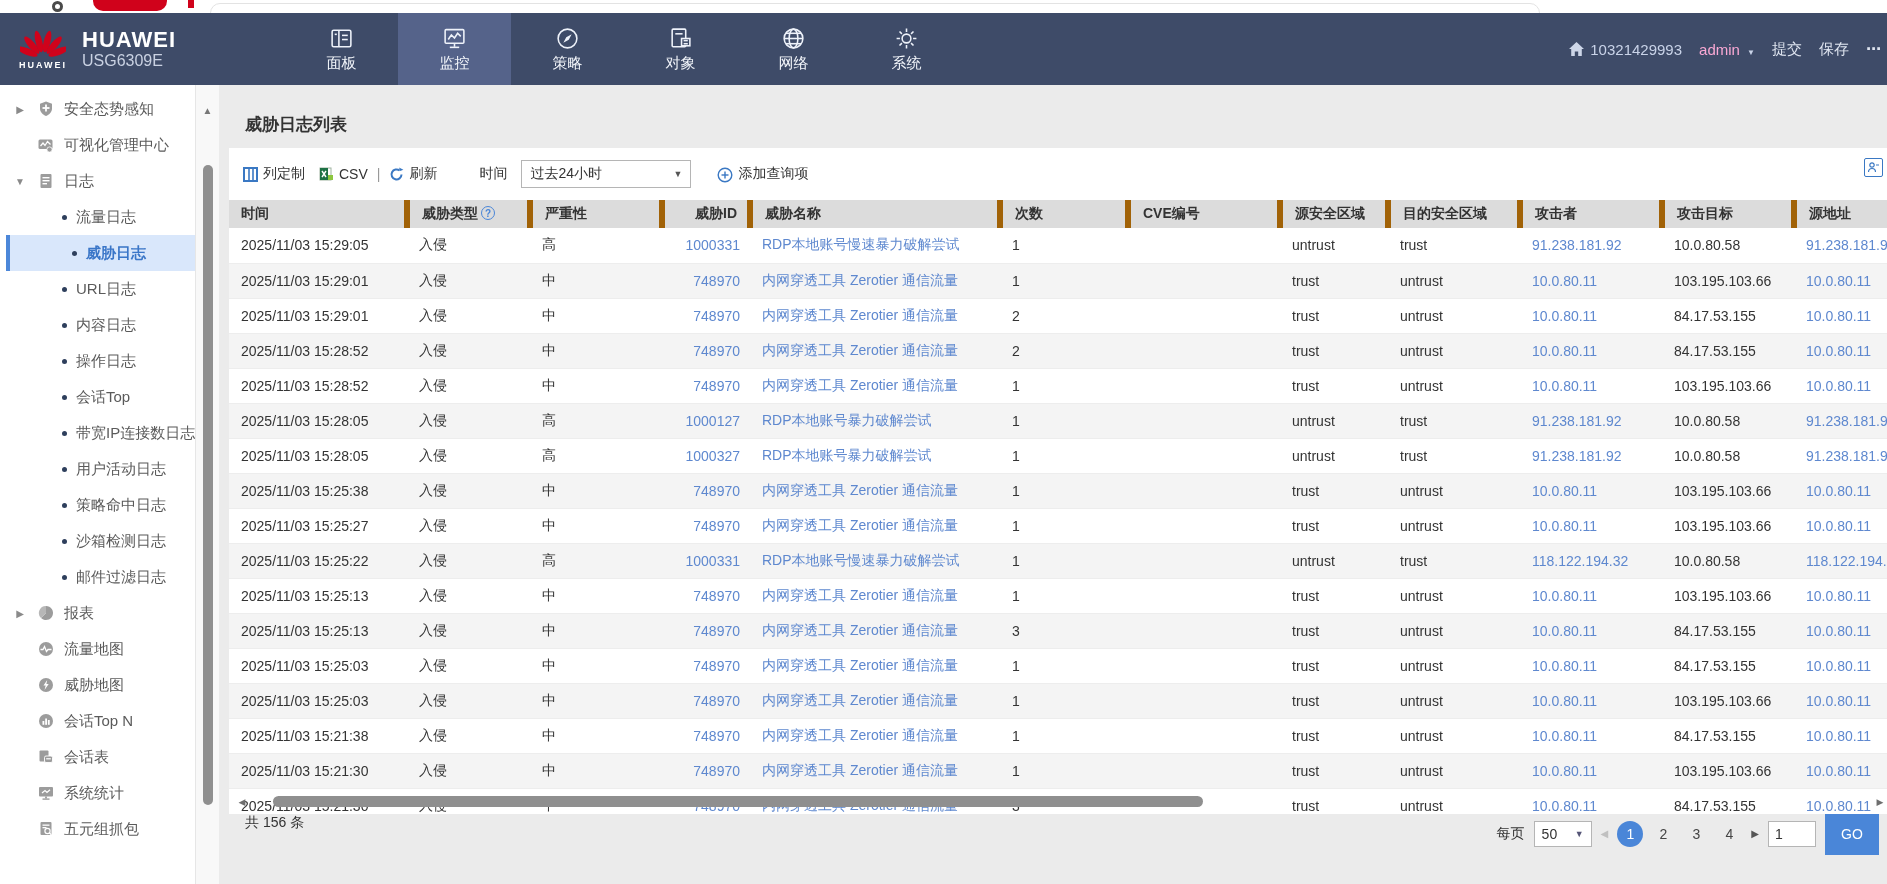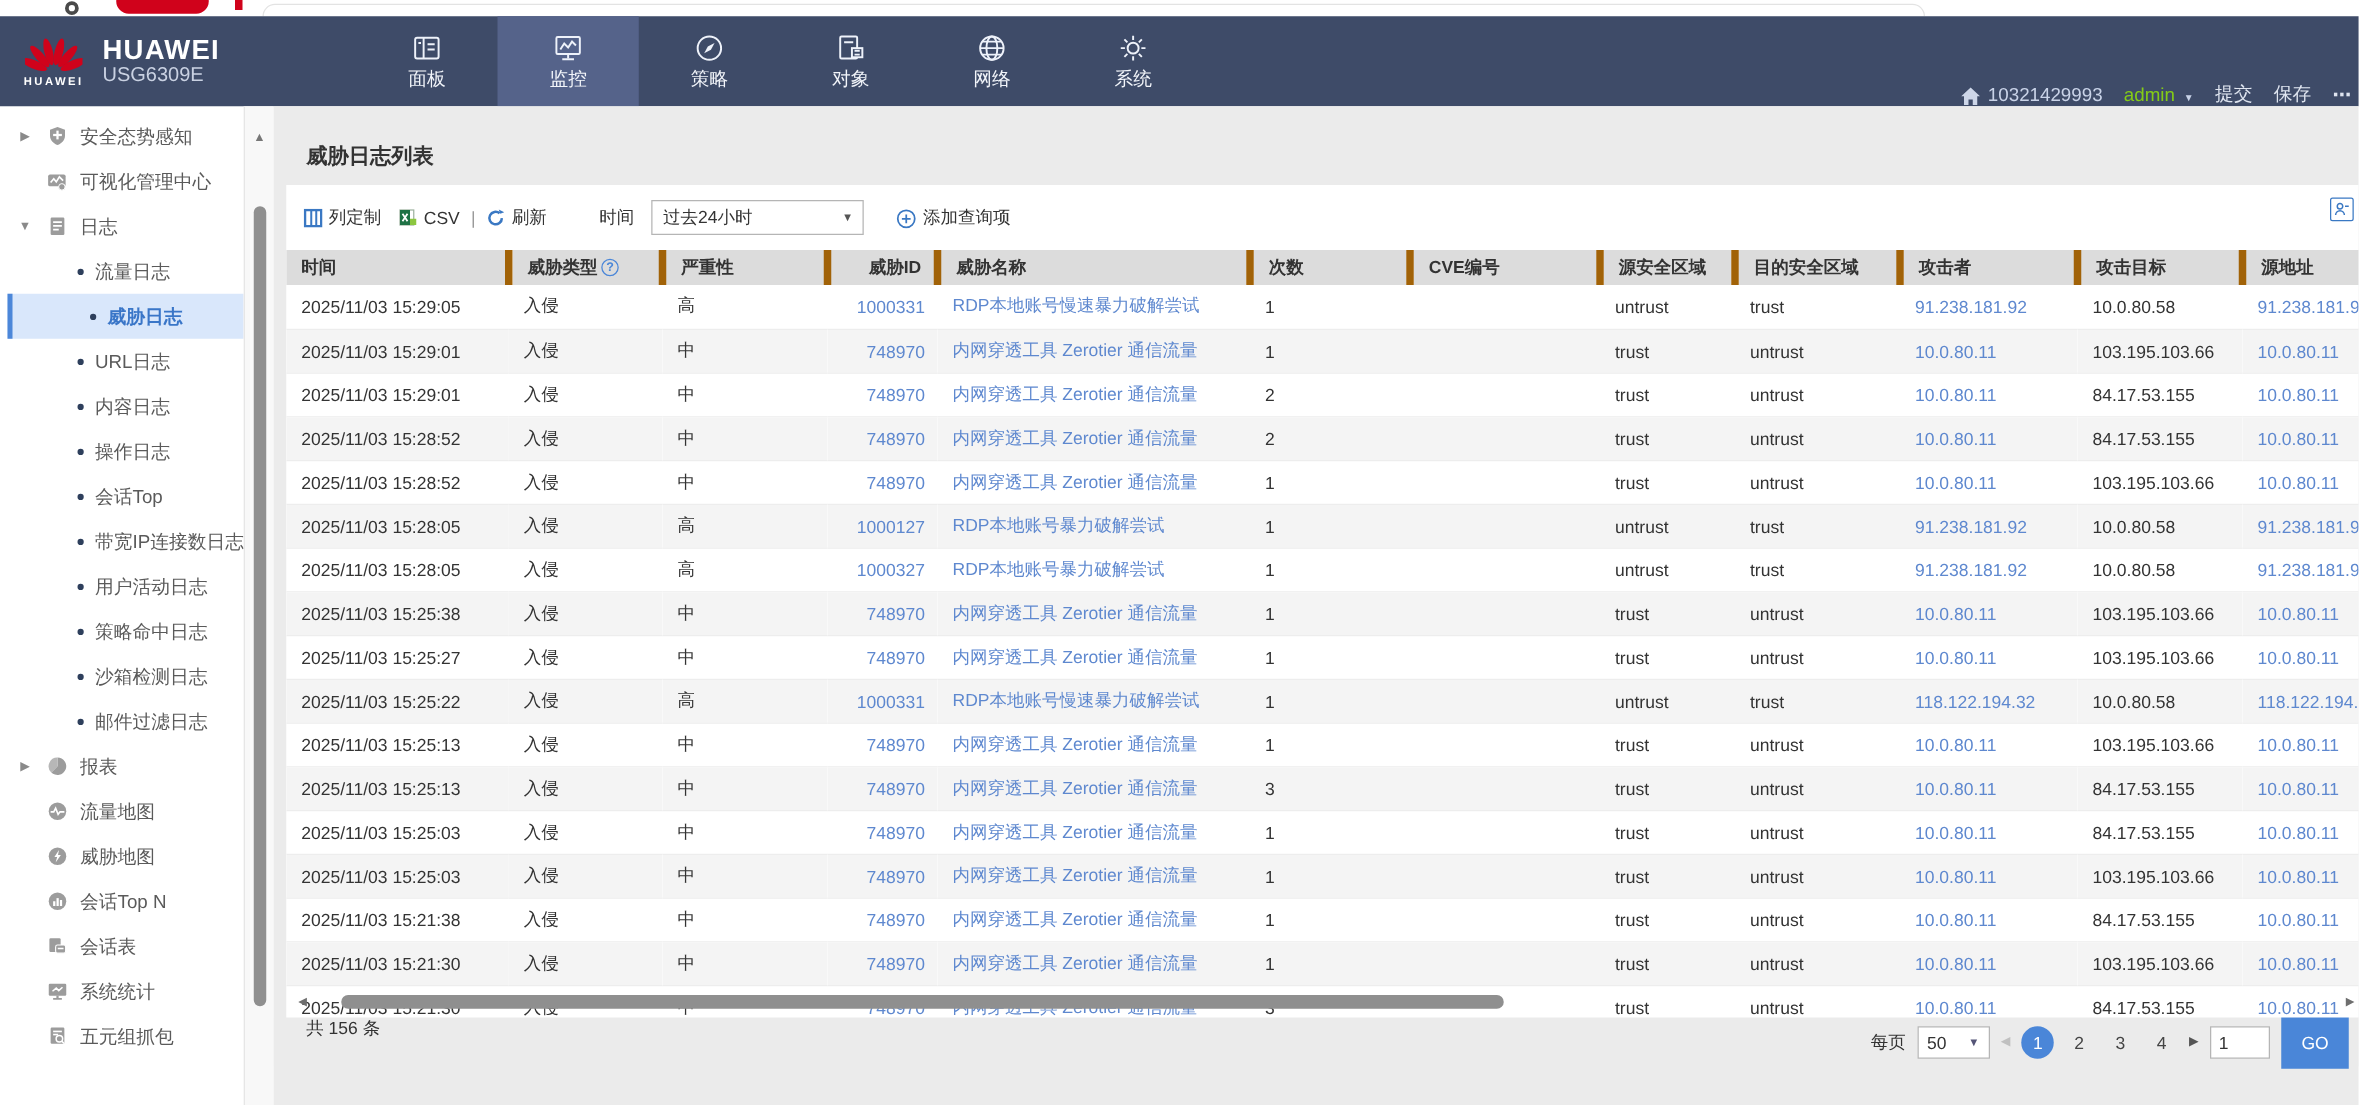--- a/index.html
+++ b/index.html
@@ -19,23 +19,23 @@
   .logo-wrap{display:flex;align-items:center;margin-left:14px}
   .logo-fan{display:flex;flex-direction:column;align-items:center;width:58px}
   .logo-fan .hw{color:#fff;font-size:9px;font-weight:bold;letter-spacing:2px;margin-top:1px}
   .brand{margin-left:10px;display:flex;flex-direction:column;line-height:1.15}
   .brand .b1{color:#fff;font-size:22px;font-weight:bold;letter-spacing:1px}
   .brand .b2{color:#c9d1e2;font-size:16px}
   .nav{position:absolute;left:285px;top:0;height:72px;display:flex}
   .nav-item{width:113px;height:72px;display:flex;flex-direction:column;align-items:center;justify-content:center;gap:3px;cursor:pointer}
   .nav-item.active{background:#55638a}
   .nav-item .lbl{color:#f2f5fa;font-size:15px;font-weight:normal}
-  .hdr-right{position:absolute;right:4px;top:0;height:72px;display:flex;align-items:flex-end;gap:17px;color:#dfe5f0;font-size:15px}
+  .hdr-right{position:absolute;right:4px;top:0;height:72px;display:flex;align-items:center;gap:17px;color:#dfe5f0;font-size:15px}
   .dev{display:flex;align-items:center;gap:5px;color:#c9d3e8}
-  .admin{color:#84cc16}
+  .admin{color:#f9a8d4}
   .caret{font-size:8px;color:#c9d3e8;margin-left:3px}
   .hdr-more{letter-spacing:2px;font-weight:bold}
 
   
   .layout{display:flex;height:799px}
 
   
   .sidebar{width:195px;background:#fff;padding-top:6px;overflow:hidden;flex:none}
   .s-item{height:36px;display:flex;align-items:center;font-size:15px;color:#5a5a5a;cursor:pointer;white-space:nowrap}
   .s-item .arr{width:16px;margin-left:12px;font-size:10px;color:#8a8a8a;flex:none;text-align:center}

